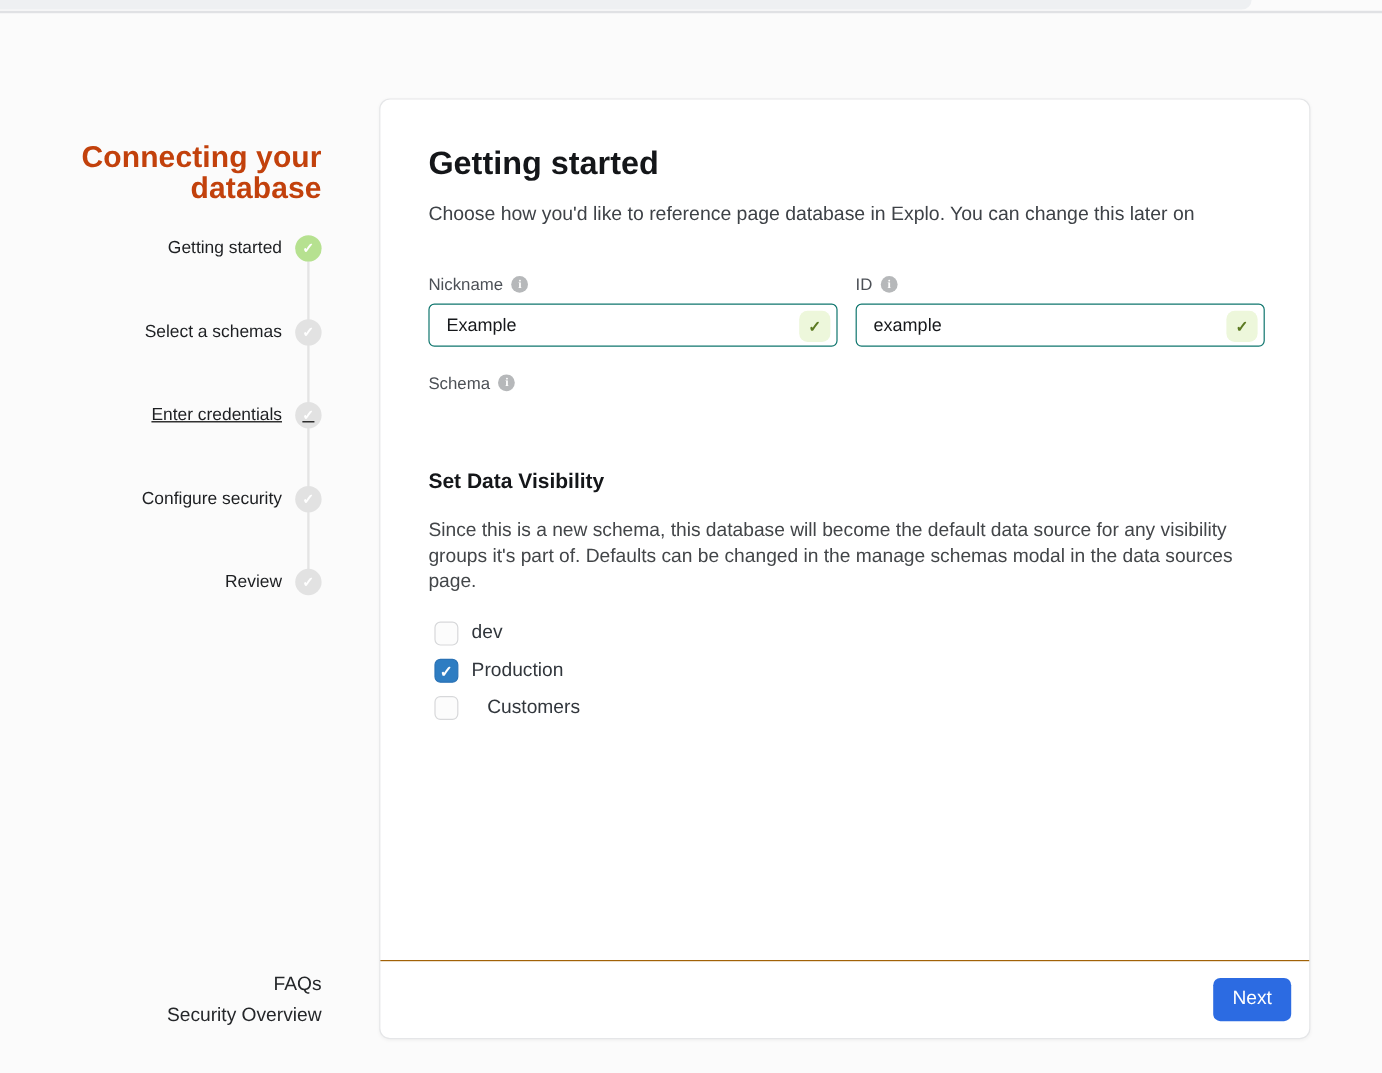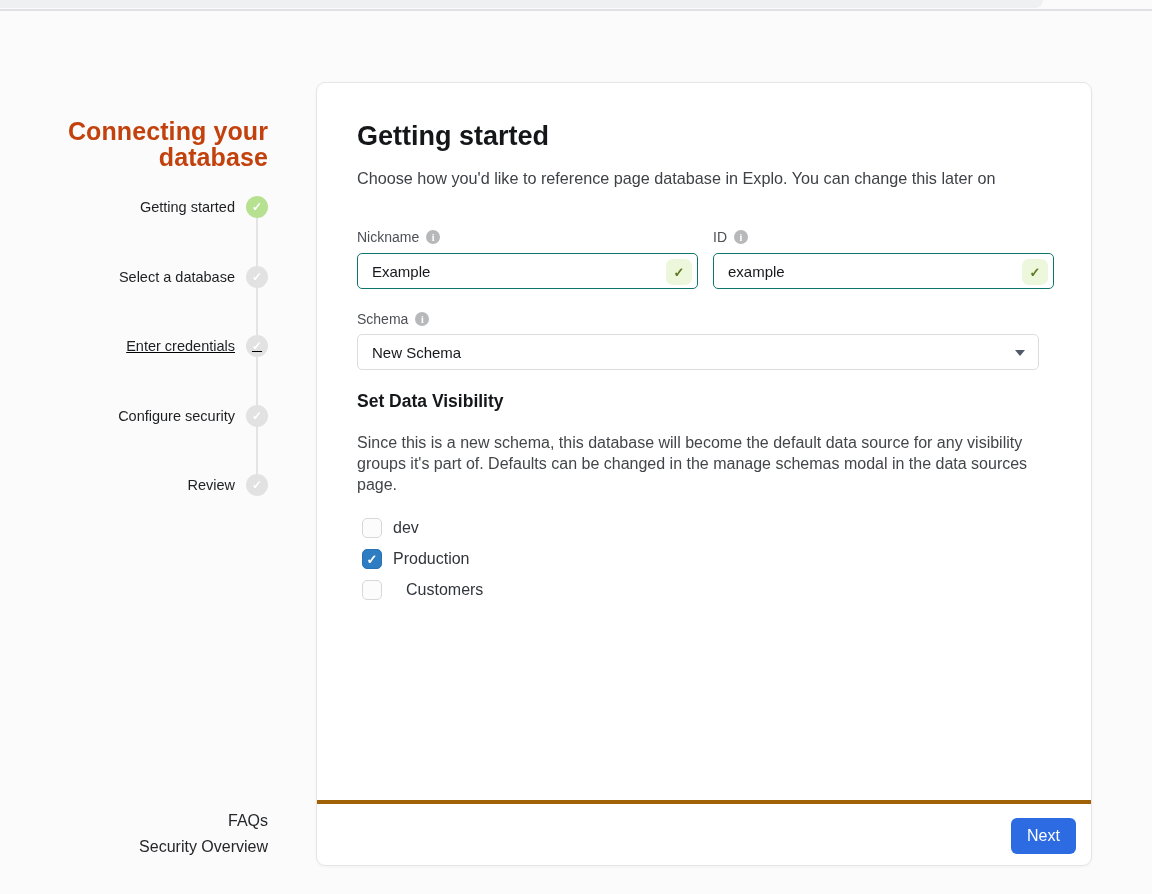--- a/index.html
+++ b/index.html
@@ -55,21 +55,21 @@
   .section-desc { position:absolute; left:40px; top:349px; width:692px; font-size:16px;
                   line-height:21px; color:#434649; }
 
   .check-row { position:absolute; left:45px; height:20px; display:flex; align-items:center; gap:11px; cursor:pointer; }
   .checkbox { width:20px; height:20px; border-radius:5px; border:1px solid #d7d8da; background:#fcfcfc;
               display:flex; align-items:center; justify-content:center; }
   .checkbox.checked { background:#2e7dc2; border-color:#2a72b5; color:#ffffff;
                       font-size:13px; font-weight:bold; }
   .check-label { font-size:16px; color:#31363c; }
 
-  .card-footer { position:absolute; left:0; right:0; bottom:0; height:65px; border-top:4px solid #a16207; }
+  .card-footer { position:absolute; left:0; right:0; bottom:0; height:65px; border-top:1px solid #a16207; }
   .next-button { position:absolute; right:15px; top:14px; width:65px; height:36px; background:#2c6be2;
                  border:none; border-radius:6px; color:#ffffff; font-size:16px;
                  font-family:"Liberation Sans", sans-serif; cursor:pointer;
                  display:flex; align-items:center; justify-content:center; }
 </style>
 </head>
 <body>
 
 <div id="page">
 
@@ -78,21 +78,21 @@
 
   <div class="sidebar-title">Connecting your database</div>
 
   <div class="step-line"></div>
 
   <div class="step" style="top:196px;">
     <span class="step-label">Getting started</span>
     <span class="step-dot complete">✓</span>
   </div>
   <div class="step" style="top:266px;">
-    <span class="step-label">Select a database</span>
+    <span class="step-label">Select a schemas</span>
     <span class="step-dot pending">✓</span>
   </div>
   <div class="step" style="top:335px;text-decoration:underline;">
     <span class="step-label">Enter credentials</span>
     <span class="step-dot pending">✓</span>
   </div>
   <div class="step" style="top:405px;">
     <span class="step-label">Configure security</span>
     <span class="step-dot pending">✓</span>
   </div>
@@ -124,24 +124,20 @@
     </div>
     <div class="text-input" style="left:396px; top:170px; width:341px;">
       <span>example</span>
       <span class="valid-badge">✓</span>
     </div>
 
     <div class="field-label" style="left:40px; top:228px;">
       <span>Schema</span>
       <span class="info-icon">i</span>
     </div>
-    <div class="select-input">
-      <span>New Schema</span>
-      <span class="caret"></span>
-    </div>
 
     <div class="section-heading">Set Data Visibility</div>
     <div class="section-desc">Since this is a new schema, this database will become the default data source for any visibility groups it's part of. Defaults can be changed in the manage schemas modal in the data sources page.</div>
 
     <div class="check-row" style="top:435px;">
       <span class="checkbox"></span>
       <span class="check-label">dev</span>
     </div>
     <div class="check-row" style="top:466px;">
       <span class="checkbox checked">✓</span>

